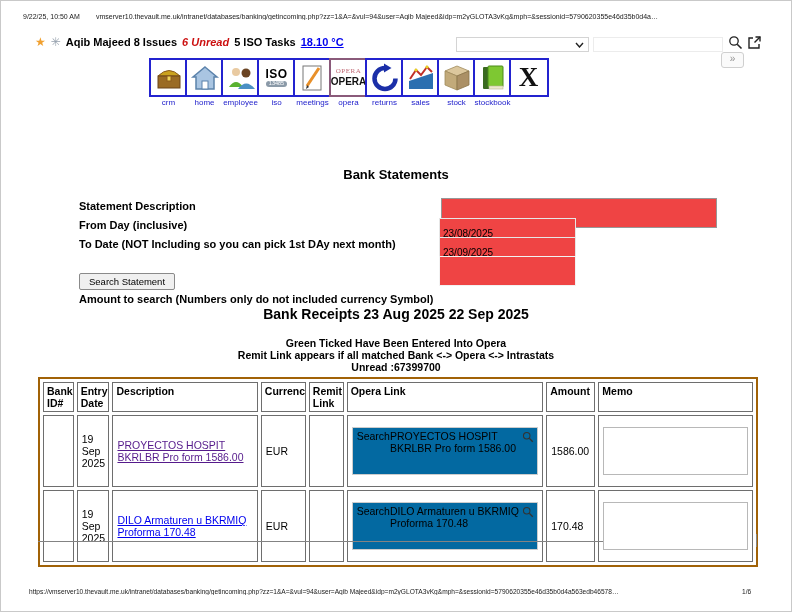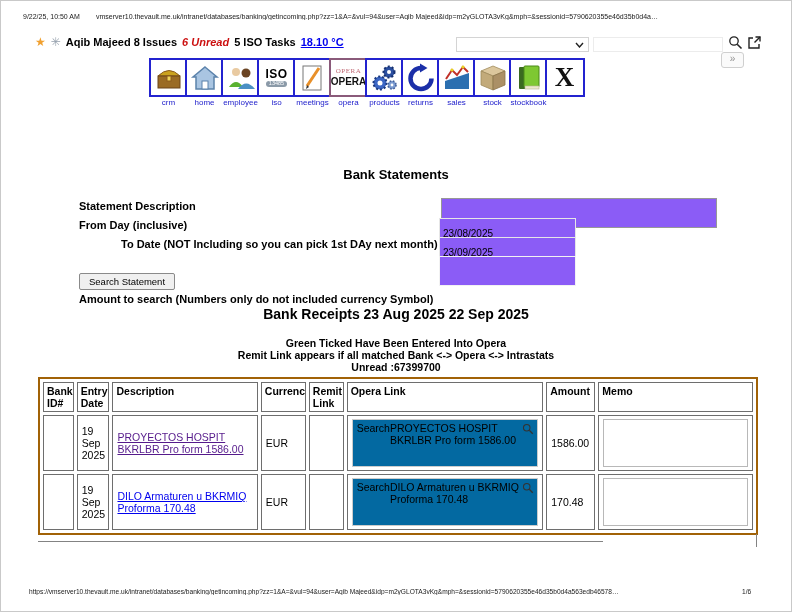--- a/index.html
+++ b/index.html
@@ -43,37 +43,37 @@
   .iso-ic span{font-size:5.5px;background:#8b9aa8;color:#fff;border-radius:4px;padding:0 3px;margin-top:1px;}
   .opera-ic{display:flex;flex-direction:column;align-items:center;line-height:1;}
   .op1{font-family:"Liberation Serif",serif;font-size:7px;color:#c06a75;letter-spacing:0.5px;}
   .op2{font-size:10px;font-weight:900;color:#111;margin-top:2px;}
   .x-ic{font-family:"Liberation Serif",serif;font-size:27px;font-weight:bold;color:#111;line-height:1;}
 
   
   .h-bs{position:absolute;top:166px;left:0;width:100%;text-align:center;font-size:13px;font-weight:bold;}
   .flabel{position:absolute;left:78px;font-size:11px;font-weight:bold;white-space:nowrap;}
   .inp{position:absolute;box-sizing:border-box;height:30px;font-size:10px;
-       font-family:"Liberation Sans",sans-serif;padding:0 3px;background:#8b5cf6;}
+       font-family:"Liberation Sans",sans-serif;padding:0 3px;background:#ef4444;}
   .inp-desc{left:440px;top:197px;width:276px;border:1px solid #979797;}
   .inp-date{left:438px;top:0;width:137px;border:1px solid #e6e6e6;}
   .inp-amt{left:438px;top:255px;width:137px;border:1px solid #f2f2f2;}
   .btn-search{position:absolute;left:78px;top:272px;font-size:9.5px;padding:2px 9px;background:#f0f0f0;
               border:1px solid #8a8a8a;border-radius:2px;font-family:"Liberation Sans",sans-serif;cursor:pointer;}
 
   
   .h-br{position:absolute;top:305px;left:0;width:100%;text-align:center;font-size:14px;font-weight:bold;}
   .note{position:absolute;left:0;width:100%;text-align:center;font-size:10.5px;font-weight:bold;}
 
   table.rt{position:absolute;left:37px;top:376px;width:720px;table-layout:fixed;
            border-collapse:separate;border-spacing:3px;border:2px solid #a16207;background:#fff;}
   table.rt th{border:1px solid #6e6e6e;font-size:10.5px;text-align:left;vertical-align:top;
               padding:2px 3px;font-weight:bold;overflow:hidden;}
   table.rt td{border:1px solid #6e6e6e;font-size:10.5px;vertical-align:middle;padding:2px 4px;overflow:hidden;}
-  tr.hdr{height:26px;} tr.row{height:56px;}
+  tr.hdr{height:26px;} tr.row{height:72px;}
   .desc-link{text-decoration:underline;cursor:pointer;}
   .visited{color:#551A8B;} .unvisited{color:#0000EE;}
   .opera-box{position:relative;border:1px solid #cccccc;min-height:42px;padding:2px 18px 2px 4px;
              display:flex;flex-direction:row;justify-content:center;cursor:pointer;background:#0369a1;}
   .mag{position:absolute;top:3px;right:3px;width:12px;height:12px;}
   .amt{white-space:nowrap;}
   .memo-box{border:1px solid #b8b8b8;height:46px;margin:0;background:#fff;cursor:text;}
 
   .cont-h{position:absolute;left:37px;top:540px;width:565px;height:0;border-top:1px solid #838383;}
   .cont-v{position:absolute;left:755px;top:533px;width:0;height:13px;border-left:1px solid #838383;}
@@ -172,33 +172,20 @@
     <a class="tool">
       <span class="tile tile-opera">
           <span class="opera-ic">
         <span class="op1">OPERA</span>
         <span class="op2">OPERA</span>
           </span>
         </span>
       <span class="tlabel">opera</span>
     </a>
 
-    <a class="tool">
-      <span class="tile">
-          <svg width="30" height="30" viewBox="0 0 30 30">
-        <circle cx="19" cy="9" r="5.5" fill="#2b4fa0" stroke="#16306e" stroke-width="2" stroke-dasharray="2,2"></circle>
-        <circle cx="19" cy="9" r="2" fill="#fff"></circle>
-        <circle cx="10" cy="20" r="6.5" fill="#3c66c4" stroke="#1b3a80" stroke-width="2" stroke-dasharray="2,2"></circle>
-        <circle cx="10" cy="20" r="2.5" fill="#fff"></circle>
-        <circle cx="22" cy="22" r="4" fill="#7a9ad0" stroke="#44609a" stroke-width="1.6" stroke-dasharray="1.6,1.6"></circle>
-        <circle cx="22" cy="22" r="1.4" fill="#fff"></circle>
-          </svg>
-        </span>
-      <span class="tlabel">products</span>
-    </a>
 
     <a class="tool">
       <span class="tile">
           <svg width="30" height="30" viewBox="0 0 30 30">
         <path d="M15 5 a10.5 10.5 0 1 0 10.5 10.5" fill="none" stroke="#1b2fa8" stroke-width="4.5"></path>
         <polygon points="14,0.5 14,9.5 21.5,5" fill="#1b2fa8"></polygon>
           </svg>
         </span>
       <span class="tlabel">returns</span>
     </a>
@@ -247,21 +234,21 @@
   </div>
 
   <div class="h-bs">Bank Statements</div>
 
   <div class="flabel" style="top:199px;">Statement Description</div>
   <input class="inp inp-desc" value="" style="">
 
   <div class="flabel" style="top:218px;">From Day (inclusive)</div>
   <input class="inp inp-date" style="top: 217px;" value="23/08/2025">
 
-  <div class="flabel" style="top:237px;margin-left:42px;">To Date (NOT Including so you can pick 1st DAy next month)</div>
+  <div class="flabel" style="top:237px;">To Date (NOT Including so you can pick 1st DAy next month)</div>
   <input class="inp inp-date" style="top: 236px;" value="23/09/2025">
 
   <div class="flabel" style="top:256px;margin-top:36px;">Amount to search (Numbers only do not included currency Symbol)</div>
   <input class="inp inp-amt" value="" style="">
 
   <button class="btn-search">Search Statement</button>
 
   <div class="h-br">Bank Receipts 23 Aug 2025 22 Sep 2025</div>
   <div class="note" style="top:336px;">Green Ticked Have Been Entered Into Opera</div>
   <div class="note" style="top:348px;">Remit Link appears if all matched Bank &lt;-&gt; Opera &lt;-&gt; Intrastats</div>

